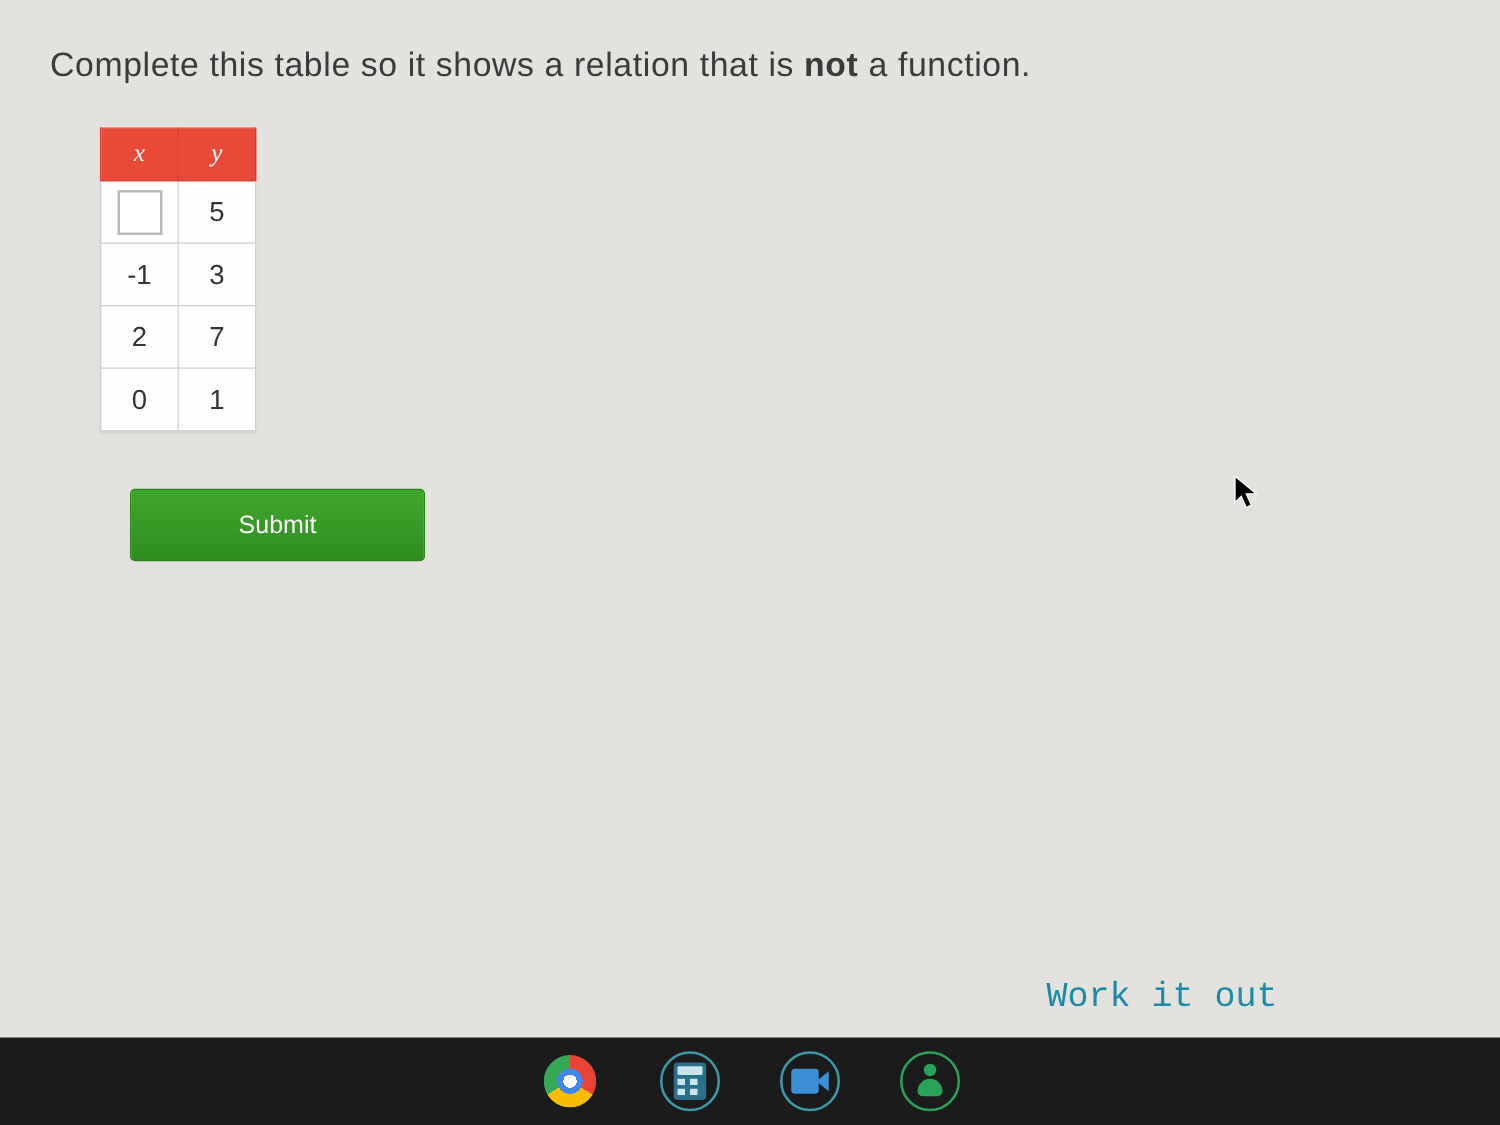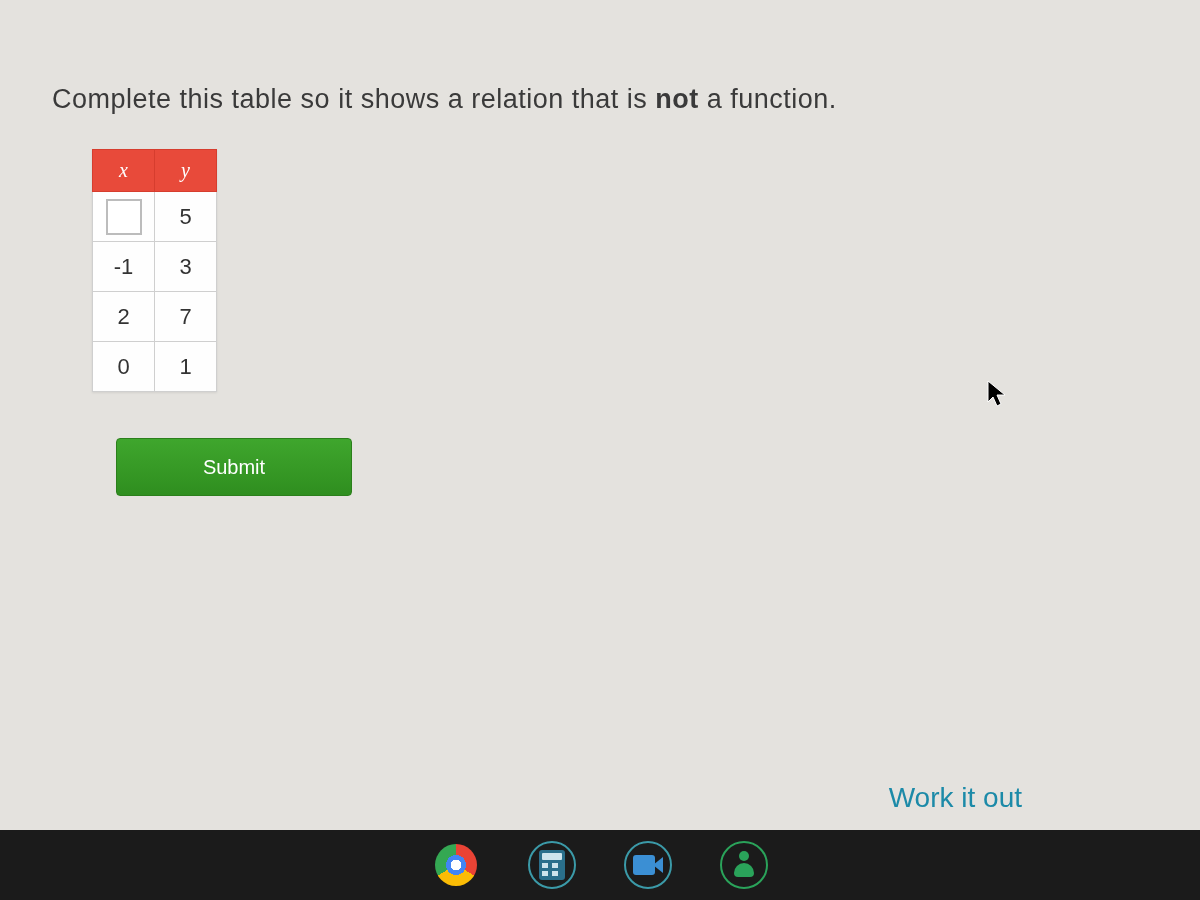--- a/index.html
+++ b/index.html
@@ -3,22 +3,21 @@
   <meta charset="utf-8">
   <style>
     * { box-sizing: border-box; margin: 0; padding: 0; }
     html, body { width: 1200px; height: 900px; overflow: hidden; }
     body {
       font-family: Verdana, Geneva, sans-serif;
       background: #e4e2de;
       position: relative;
     }
     .content {
-      padding: 84px 40px 0 40px;
-      margin-left: 12px;
+      padding: 37px 40px 0 40px;
     }
     .prompt {
       font-size: 27px;
       color: #3a3a3a;
       letter-spacing: 0.5px;
       font-weight: 400;
       margin-bottom: 34px;
     }
     .prompt .bold { font-weight: 700; }
 
@@ -77,21 +76,21 @@
       cursor: pointer;
       text-align: center;
     }
 
     .work-it-out {
       position: absolute;
       right: 178px;
       bottom: 86px;
       color: #1c8aa8;
       font-size: 28px;
-      font-family: Liberation Sans, sans-serif;
+      font-family: Liberation Mono, monospace;
       font-weight: 500;
     }
 
     .cursor {
       position: absolute;
       top: 380px;
       right: 192px;
       width: 22px;
       height: 28px;
     }

